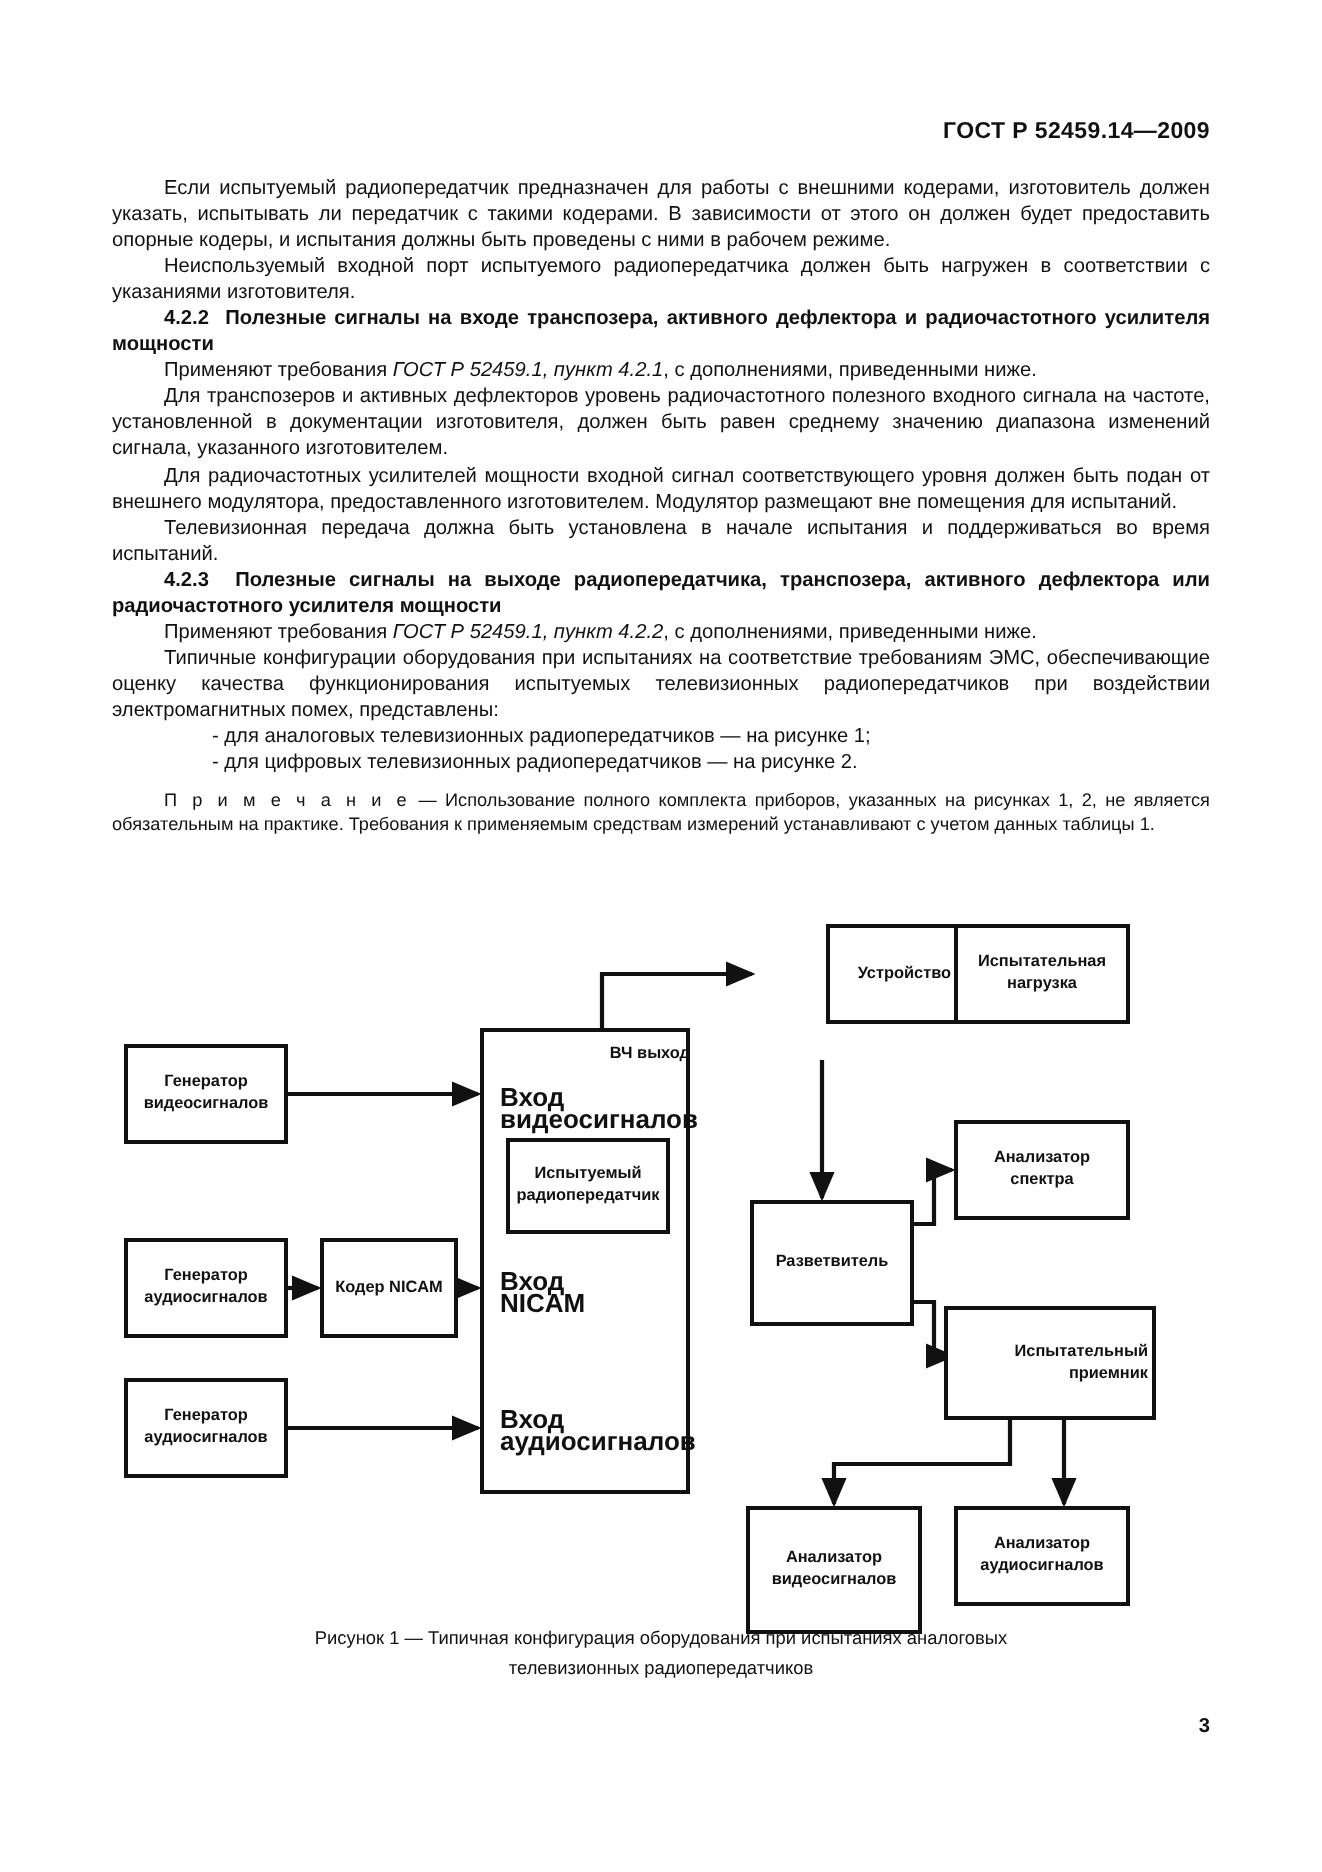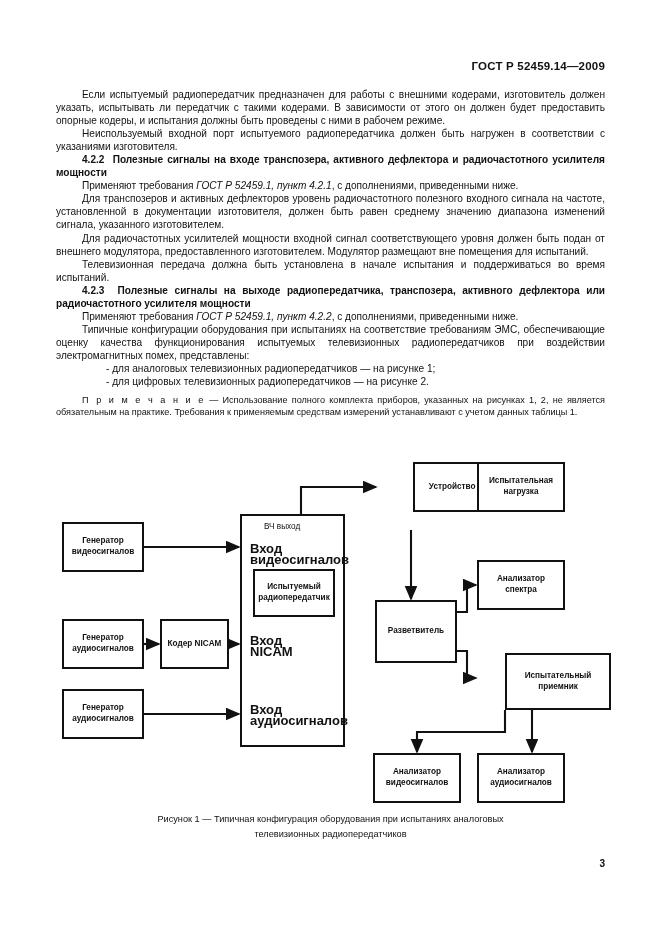--- a/index.html
+++ b/index.html
@@ -124,24 +124,23 @@
     font-size: 13px;
     line-height: 10.6px;
     font-weight: bold;
     text-align: left;
     white-space: pre-line;
   }
   .rf-label {
     position: absolute;
     font-size: 8.2px;
     line-height: 10.6px;
-    font-weight: normal;
-    text-align: left;
+    font-weight: bold;
+    text-align: right;
     white-space: nowrap;
-    padding-left: 24px;
   }
 
   
   .caption {
     position: absolute;
     left: 56px;
     top: 812px;
     width: 549px;
     text-align: center;
     font-size: 9.2px;
@@ -260,24 +259,24 @@
 связи</div>
 
     <div class="node" style="left:477px; top:10px; width:88px; height:50px;">Испытательная
 нагрузка</div>
 
     <div class="node" style="left:375px; top:148px; width:82px; height:63px;">Разветвитель</div>
 
     <div class="node" style="left:477px; top:108px; width:88px; height:50px;">Анализатор
 спектра</div>
 
-    <div class="node" style="left:505px; top:201px; width:106px; height:57px;">Испытательный
+    <div class="node" style="left:472px; top:201px; width:106px; height:57px;text-align:right;">Испытательный
 приемник</div>
 
-    <div class="node" style="left:373px; top:301px; width:88px; height:50px;">Анализатор
+    <div class="node" style="left:373px; top:301px; width:88px; height:64px;">Анализатор
 видеосигналов</div>
 
     <div class="node" style="left:477px; top:301px; width:88px; height:50px;">Анализатор
 аудиосигналов</div>
   </div>
 
   <div class="caption">
     <div>Рисунок 1 — Типичная конфигурация оборудования при испытаниях аналоговых</div>
     <div>телевизионных радиопередатчиков</div>
   </div>

